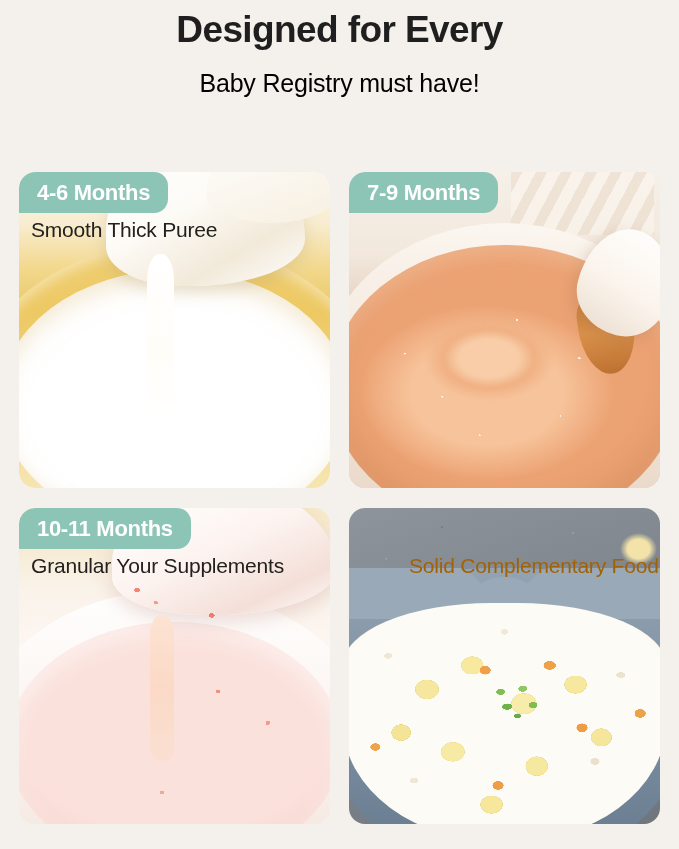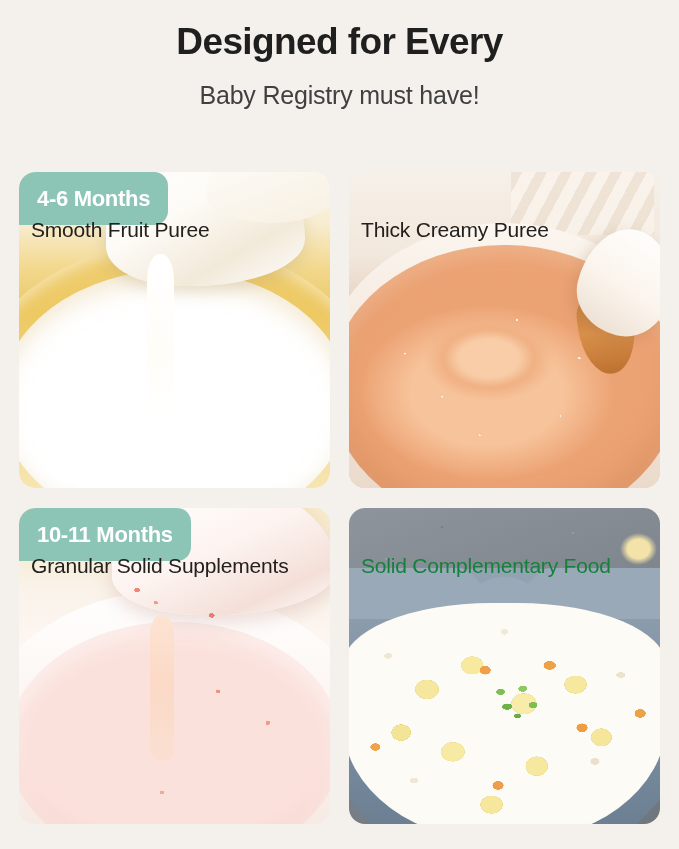--- a/index.html
+++ b/index.html
@@ -8,37 +8,37 @@
     width: 679px;
     height: 849px;
     background: #f4f1ec;
     font-family: "Liberation Sans", sans-serif;
     overflow: hidden;
     position: relative;
   }
 
   
   .header {
-    padding-top: 20px;
+    padding-top: 8px;
     text-align: center;
   }
   .title {
     font-size: 37px;
     line-height: 44px;
     font-weight: 700;
     color: #1f1f1f;
     letter-spacing: -0.6px;
   }
   .title-line { display: block; }
   .subtitle {
     margin-top: 16px;
     font-size: 25px;
     line-height: 30px;
     font-weight: 400;
-    color: #404040;
+    color: #000000;
     letter-spacing: -0.2px;
   }
 
   
   .grid {
     position: absolute;
     left: 19px;
     top: 172px;
     width: 641px;
     display: grid;
@@ -59,21 +59,21 @@
   .photo {
     position: absolute;
     inset: 0;
   }
 
   
   .badge {
     position: absolute;
     left: 0;
     top: 0;
-    height: 53px;
+    height: 41px;
     padding: 0 18px 0 18px;
     display: flex;
     align-items: center;
     background: #8cc5b6;
     border-radius: 16px 14px 14px 0;
     font-size: 22px;
     font-weight: 700;
     color: #ffffff;
     letter-spacing: -0.3px;
     z-index: 3;
@@ -83,21 +83,21 @@
     position: absolute;
     left: 12px;
     top: 46px;
     z-index: 3;
     font-size: 21px;
     font-weight: 400;
     letter-spacing: -0.2px;
     color: #23201d;
     white-space: nowrap;
   }
-  .caption.light { color: #15803d; }
+  .caption.light { color: #a16207; margin-left: 48px; }
 
   
   .p1 { background:
       radial-gradient(120% 70% at 50% 108%, #ffffff 0 46%, rgba(255,255,255,0) 60%),
       linear-gradient(180deg, #fdf6e4 0%, #f8edd2 16%, #f3d98f 30%, #eccd72 40%, #f5e3ad 52%, #fbf6ee 66%, #ffffff 100%);
   }
   .p1-bowl {
     position: absolute;
     left: -16%; right: -16%;
     top: 22%; bottom: -26%;
@@ -354,46 +354,46 @@
   <div class="card">
     <div class="photo p1">
       <div class="p1-bowl"></div>
       <div class="p1-milk"></div>
       <div class="p1-pool"></div>
       <div class="p1-spoon"></div>
       <div class="p1-spoon2"></div>
       <div class="p1-drip"></div>
     </div>
     <div class="badge">4-6 Months</div>
-    <div class="caption">Smooth Fruit Puree</div>
+    <div class="caption">Smooth Thick Puree</div>
   </div>
 
   <div class="card">
     <div class="photo p2">
       <div class="p2-tiles"></div>
       <div class="p2-rim"></div>
       <div class="p2-puree"></div>
       <div class="p2-swirl"></div>
       <div class="p2-specks"></div>
       <div class="p2-honey"></div>
       <div class="p2-spoon"></div>
     </div>
-    <div class="caption">Thick Creamy Puree</div>
+    <div class="badge">7-9 Months</div>
   </div>
 
   <div class="card">
     <div class="photo p3">
       <div class="p3-bowl"></div>
       <div class="p3-liquid"></div>
       <div class="p3-spoon"></div>
       <div class="p3-drip"></div>
       <div class="p3-flecks"></div>
     </div>
     <div class="badge">10-11 Months</div>
-    <div class="caption">Granular Solid Supplements</div>
+    <div class="caption">Granular Your Supplements</div>
   </div>
 
   <div class="card">
     <div class="photo p4">
       <div class="p4-grain"></div>
       <div class="p4-corner-food"></div>
       <div class="p4-plate"></div>
       <div class="p4-scallop"></div>
       <div class="p4-food">
         <div class="p4-oats"></div>

